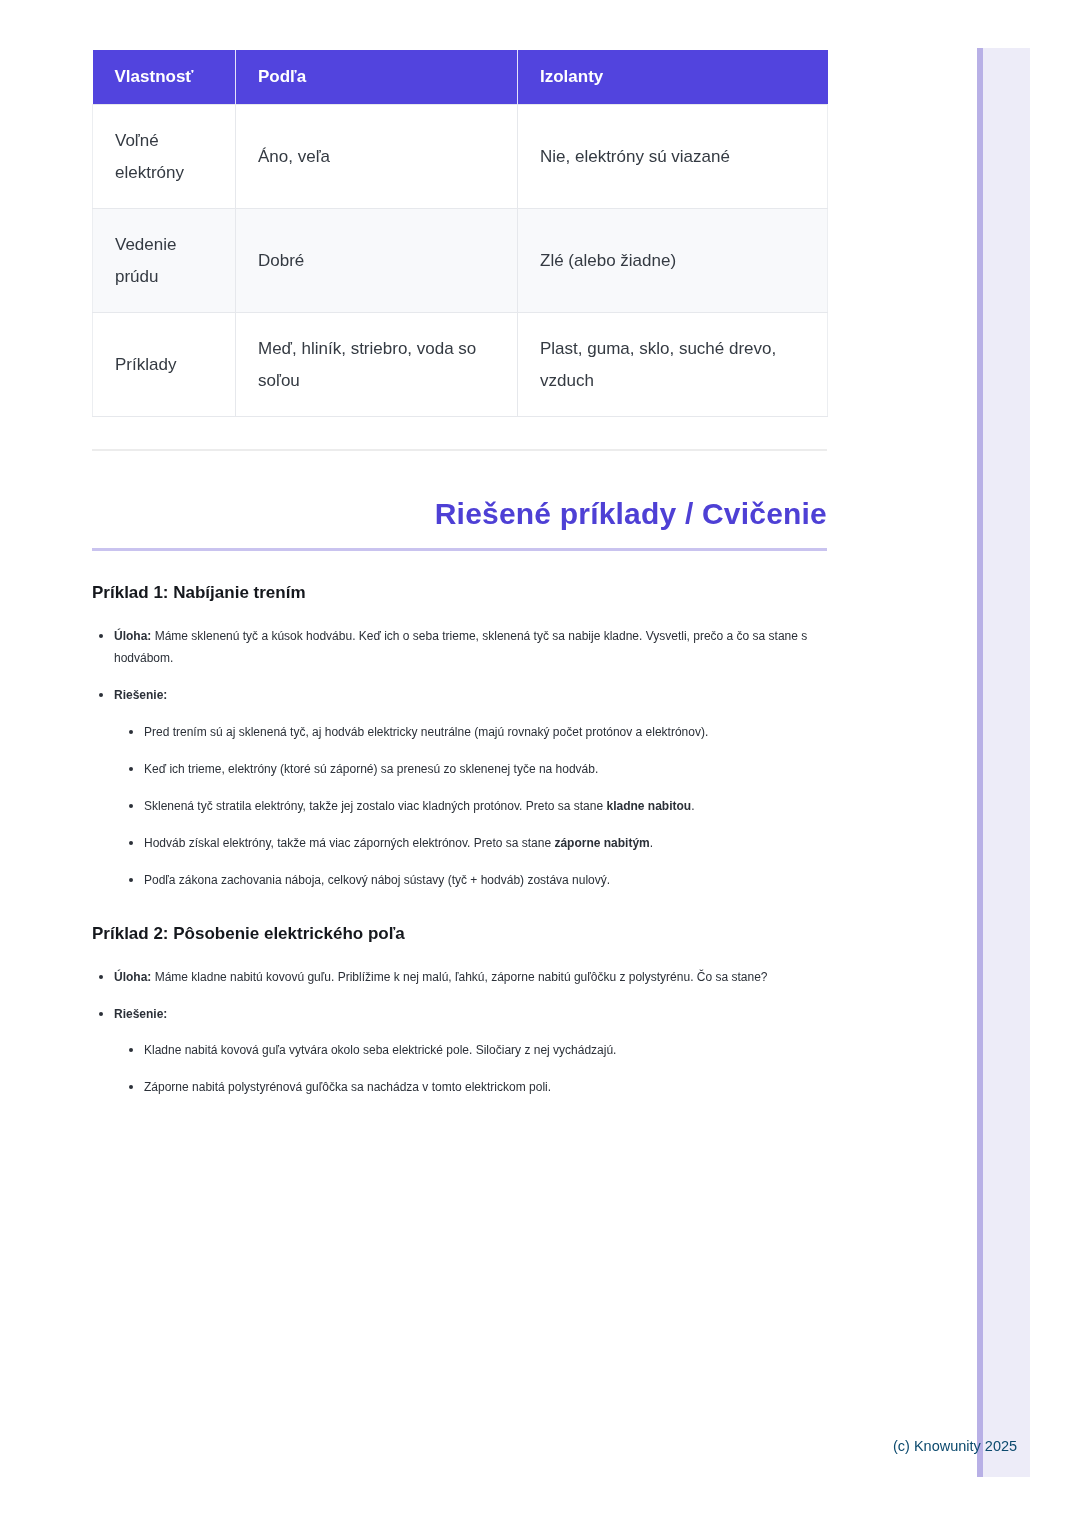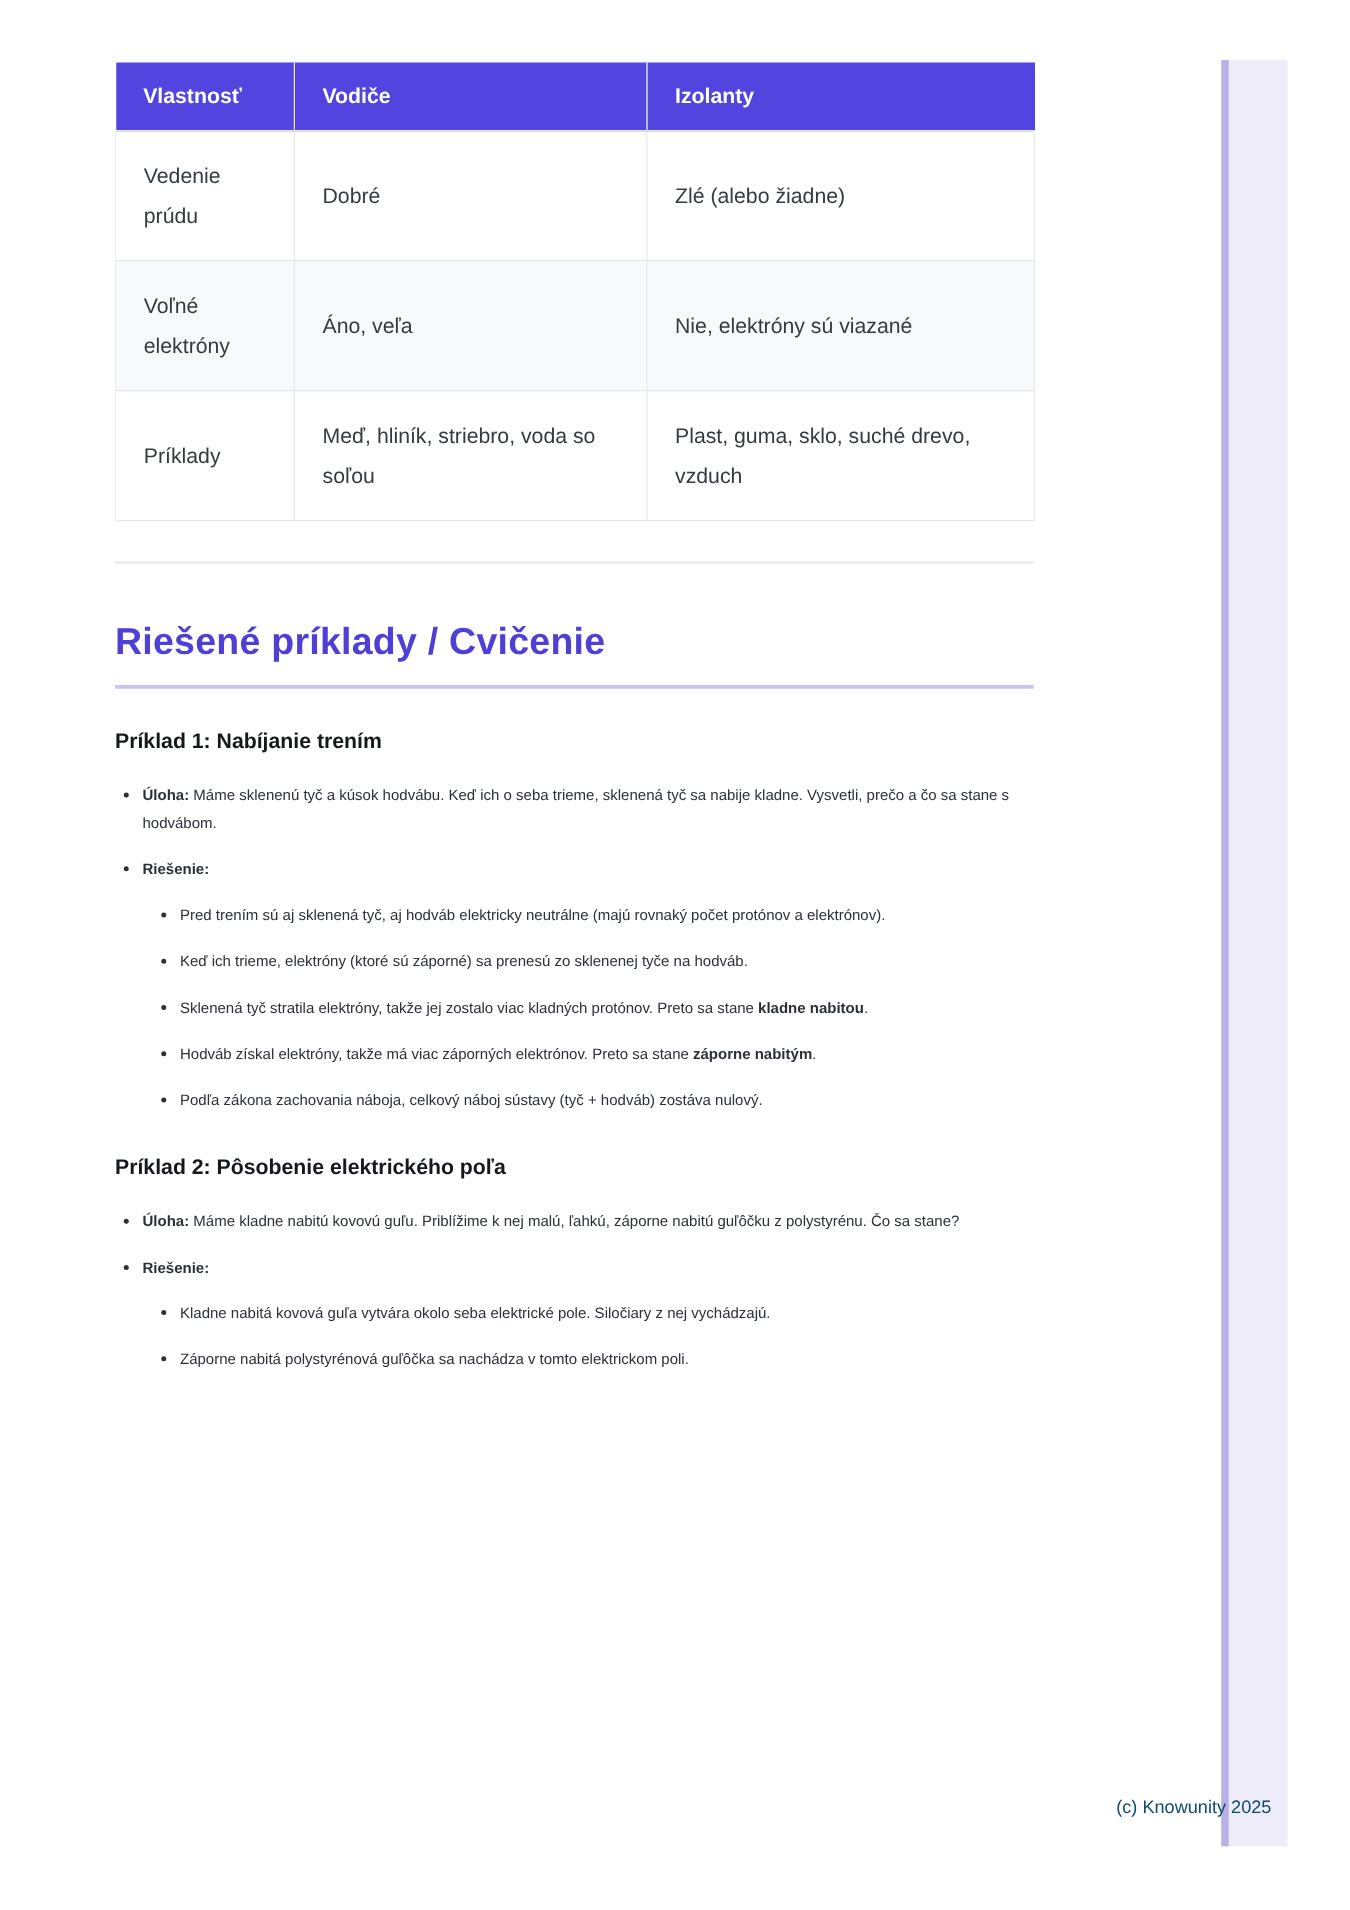--- a/index.html
+++ b/index.html
@@ -64,20 +64,21 @@
     height: 2px;
     background: #ececec;
     width: 735px;
   }
   h1.section-title {
     margin: 46px 0 0 0;
     font-size: 30px;
     font-weight: bold;
     color: #4e40d5;
     letter-spacing: 0.2px;
+    text-align: right;
   }
   .heading-underline {
     margin-top: 17px;
     height: 3px;
     background: #c9c3ef;
     width: 735px;
   }
   h3.example-heading {
     margin: 32px 0 0 0;
     font-size: 17px;
@@ -136,34 +137,34 @@
 
     <table class="props">
       <colgroup>
         <col style="width:143px">
           <col style="width:282px">
           <col style="width:310px">
       </colgroup>
       <thead>
         <tr>
           <th>Vlastnosť</th>
-          <th>Vodiče</th>
+          <th>Podľa</th>
           <th>Izolanty</th>
         </tr>
       </thead>
       <tbody>
+        <tr>
+          <td>Voľné elektróny</td>
+          <td>Áno, veľa</td>
+          <td>Nie, elektróny sú viazané</td>
+        </tr>
         <tr>
           <td>Vedenie prúdu</td>
           <td>Dobré</td>
           <td>Zlé (alebo žiadne)</td>
-        </tr>
-        <tr>
-          <td>Voľné elektróny</td>
-          <td>Áno, veľa</td>
-          <td>Nie, elektróny sú viazané</td>
         </tr>
         <tr>
           <td>Príklady</td>
           <td>Meď, hliník, striebro, voda so soľou</td>
           <td>Plast, guma, sklo, suché drevo, vzduch</td>
         </tr>
       </tbody>
     </table>
 
     <div class="divider"></div>

